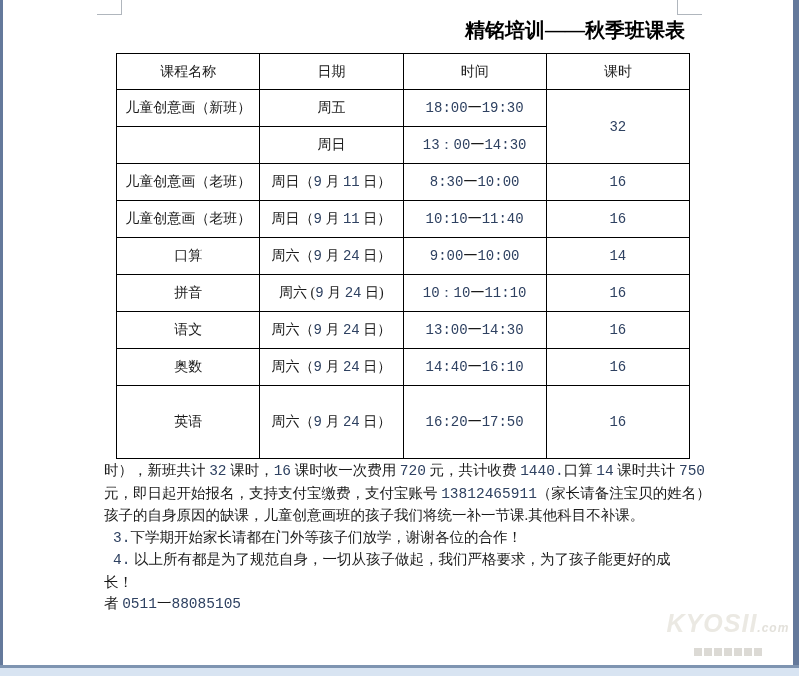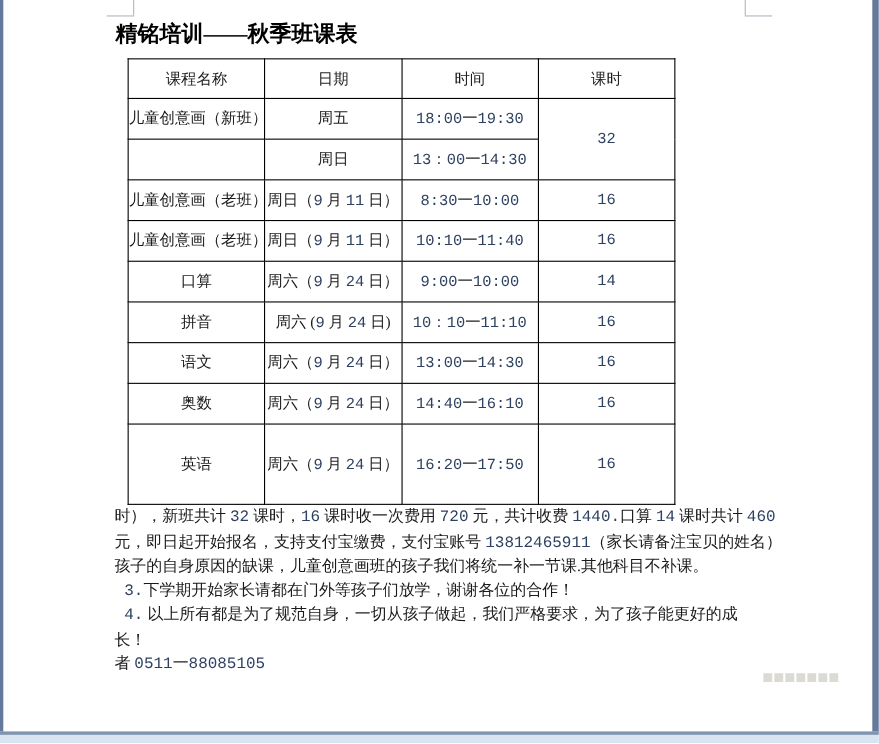--- a/index.html
+++ b/index.html
@@ -12,26 +12,26 @@
   .edge-right{position:absolute;left:793px;top:0;width:6px;height:667px;background:#64799b;}
   .bottom-strip{position:absolute;left:0;top:665px;width:799px;height:11px;background:#d8e4f2;border-top:3px solid #7e94b1;box-sizing:border-box;}
   
   .crop{position:absolute;background:#b0b6bd;}
   .crop-tl-v{left:121px;top:0;width:1px;height:14px;}
   .crop-tl-h{left:97px;top:14px;width:25px;height:1px;}
   .crop-tr-v{left:677px;top:0;width:1px;height:14px;}
   .crop-tr-h{left:677px;top:14px;width:25px;height:1px;}
   
   .doc-title{
-    position:absolute;left:105px;top:17px;width:580px;text-align:left;
+    position:absolute;left:105px;top:17px;width:580px;text-align:right;
     font-size:20px;font-weight:bold;color:#000;white-space:nowrap;
   }
   
   table.sched{
-    position:absolute;left:116px;top:53px;width:498px;
+    position:absolute;left:116px;top:53px;width:574px;
     border-collapse:collapse;table-layout:fixed;
   }
   table.sched th,table.sched td{
     border:1px solid #000;text-align:center;vertical-align:middle;
     font-size:14px;font-weight:normal;padding:0;white-space:nowrap;overflow:hidden;
   }
   tr.hdr{height:36px;} tr.std{height:37px;} tr.tall{height:73px;}
   
   .notes{position:absolute;left:104px;top:460px;width:600px;font-size:14.5px;line-height:21.5px;}
   .note-line{white-space:nowrap;}
@@ -125,28 +125,29 @@
     <tr class="tall">
       <td>英语</td>
       <td>周六（<span class="num">9</span> 月 <span class="num">24</span> 日）</td>
       <td><span class="num">16:20</span>一<span class="num">17:50</span></td>
       <td><span class="num">16</span></td>
     </tr>
   </tbody>
     </table>
 
   <div class="notes">
-    <div class="note-line">时），新班共计 <span class="num">32</span> 课时，<span class="num">16</span> 课时收一次费用 <span class="num">720</span> 元，共计收费 <span class="num">1440.</span>口算 <span class="num">14</span> 课时共计 <span class="num">460</span></div>
+    <div class="note-line">时），新班共计 <span class="num">32</span> 课时，<span class="num">16</span> 课时收一次费用 <span class="num">720</span> 元，共计收费 <span class="num">1440.</span>口算 <span class="num">14</span> 课时共计 <span class="num">750</span></div>
     <div class="note-line">元，即日起开始报名，支持支付宝缴费，支付宝账号 <span class="num">13812465911</span>（家长请备注宝贝的姓名）</div>
     <div class="note-line">孩子的自身原因的缺课，儿童创意画班的孩子我们将统一补一节课.其他科目不补课。</div>
     <div class="note-line ind"><span class="num">3.</span>下学期开始家长请都在门外等孩子们放学，谢谢各位的合作！</div>
     <div class="note-line ind"><span class="num">4.</span> 以上所有都是为了规范自身，一切从孩子做起，我们严格要求，为了孩子能更好的成</div>
     <div class="note-line">长！</div>
     <div class="note-line">者 <span class="num">0511</span>一<span class="num">88085105</span></div>
   </div>
 
   <div class="watermark">
+    <div class="wm-big"><span>KYOSII</span><span class="wm-com">.com</span></div>
     <div class="wm-row">
       <span class="wm-block"></span><span class="wm-block"></span><span class="wm-block"></span><span class="wm-block"></span><span class="wm-block"></span><span class="wm-block"></span><span class="wm-block"></span>
     </div>
   </div>
 
 </div>
 
 </body></html>

